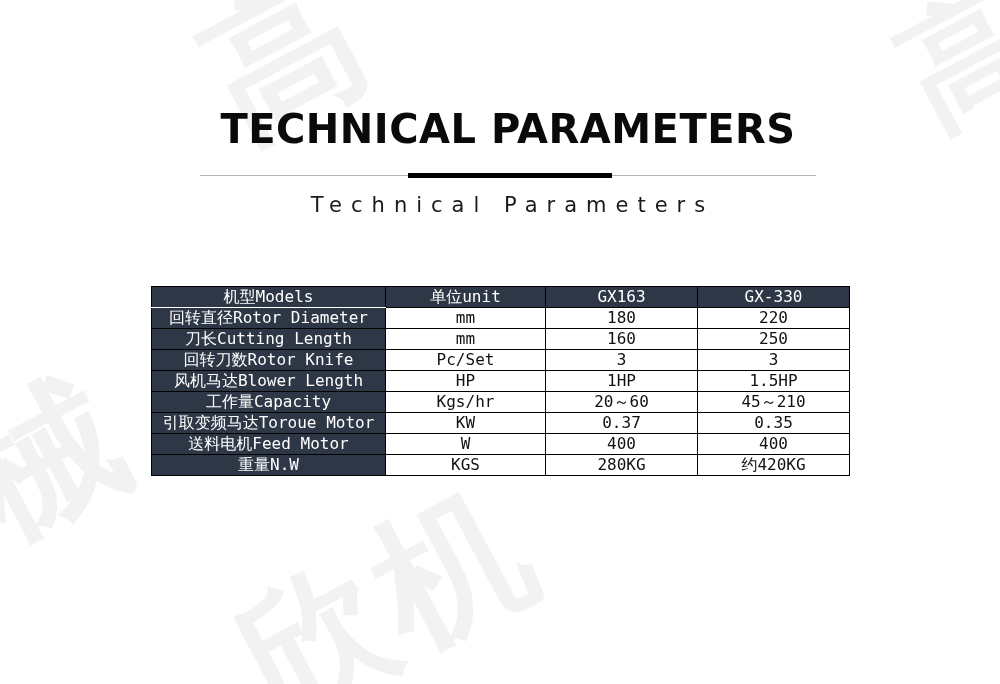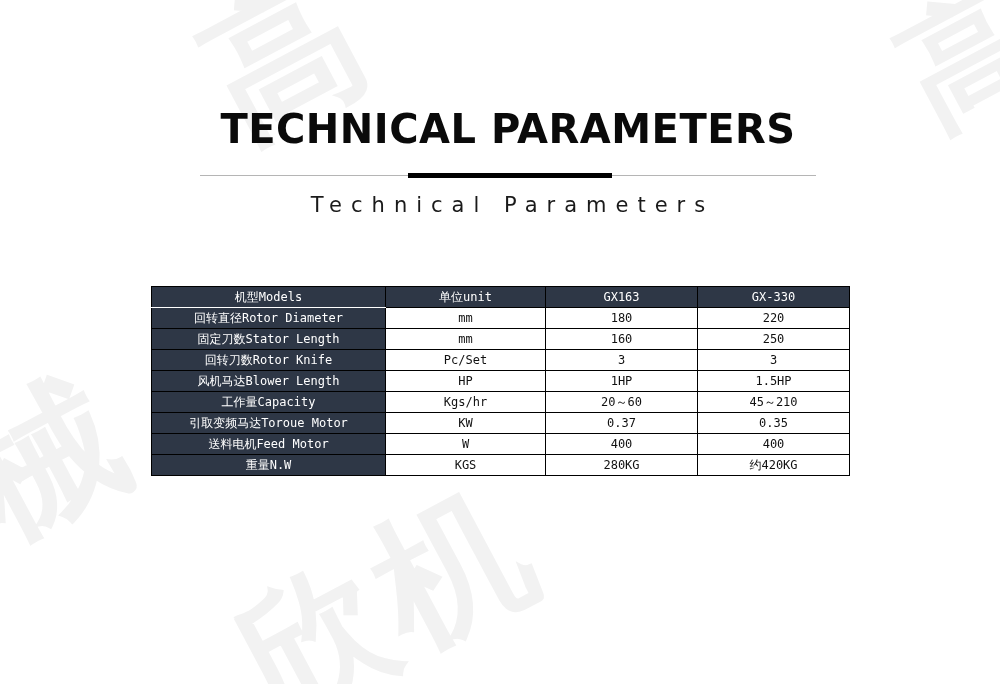--- a/index.html
+++ b/index.html
@@ -120,21 +120,21 @@
     width: 698px;
     table-layout: fixed;
     font-family: "DejaVu Sans Mono", "Liberation Mono", monospace;
   }
   table.spec td {
     border: 1px solid #000000;
     height: 20px;
     padding: 0 2px;
     text-align: center;
     vertical-align: middle;
-    font-size: 12px;
+    font-size: 16px;
     line-height: 18px;
     white-space: nowrap;
     overflow: hidden;
   }
   td.label-cell {
     background: #2e3746;
     color: #ffffff;
     border-color: #2e3746;
     border-bottom: 1px solid #ffffff;
     font-size: 12.5px;
@@ -190,21 +190,21 @@
           <td class="val-cell">GX163</td>
           <td class="val-cell">GX-330</td>
         </tr>
         <tr>
           <td class="label-cell">回转直径Rotor Diameter</td>
           <td class="val-cell">mm</td>
           <td class="val-cell">180</td>
           <td class="val-cell">220</td>
         </tr>
         <tr>
-          <td class="label-cell">固定刀数Stator Length</td>
+          <td class="label-cell">刀长Cutting Length</td>
           <td class="val-cell">mm</td>
           <td class="val-cell">160</td>
           <td class="val-cell">250</td>
         </tr>
         <tr>
           <td class="label-cell">回转刀数Rotor Knife</td>
           <td class="val-cell">Pc/Set</td>
           <td class="val-cell">3</td>
           <td class="val-cell">3</td>
         </tr>

